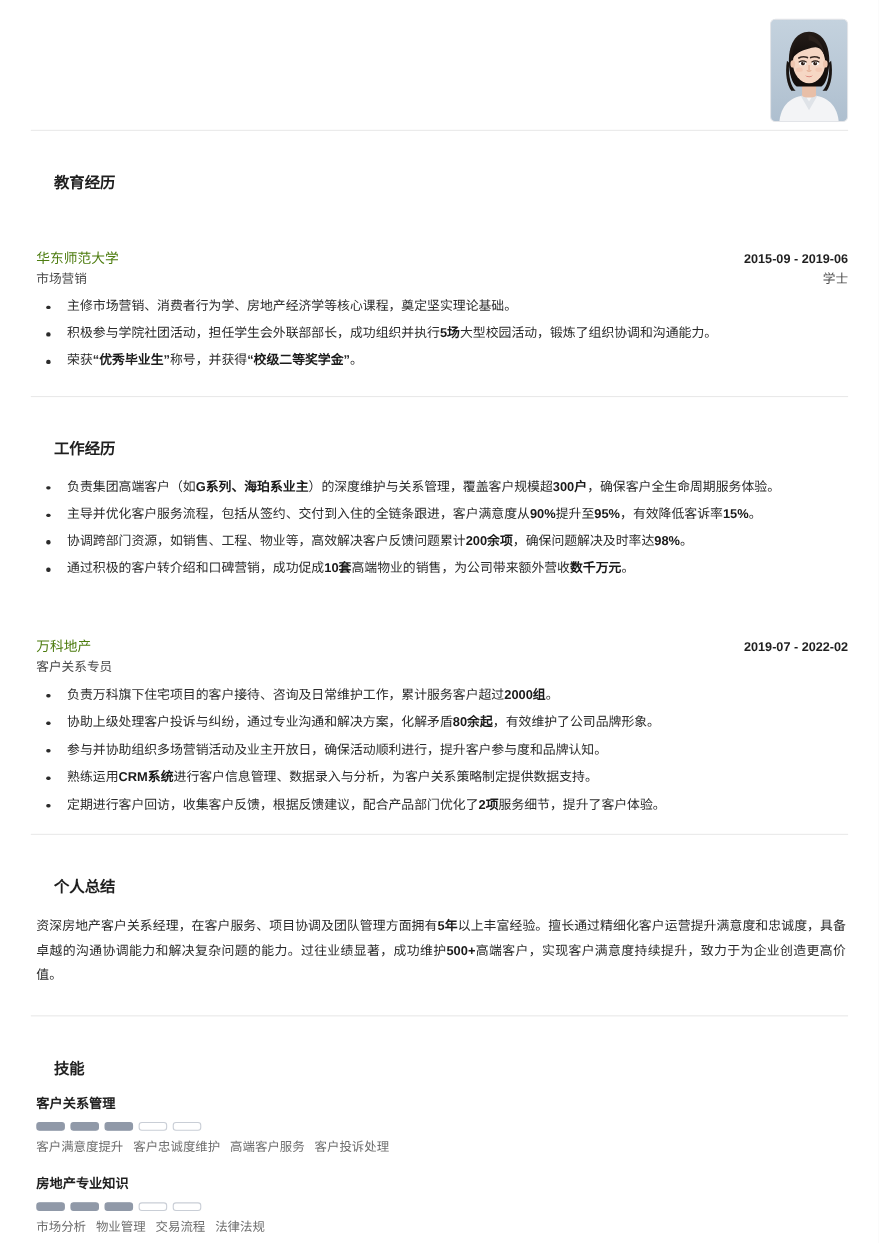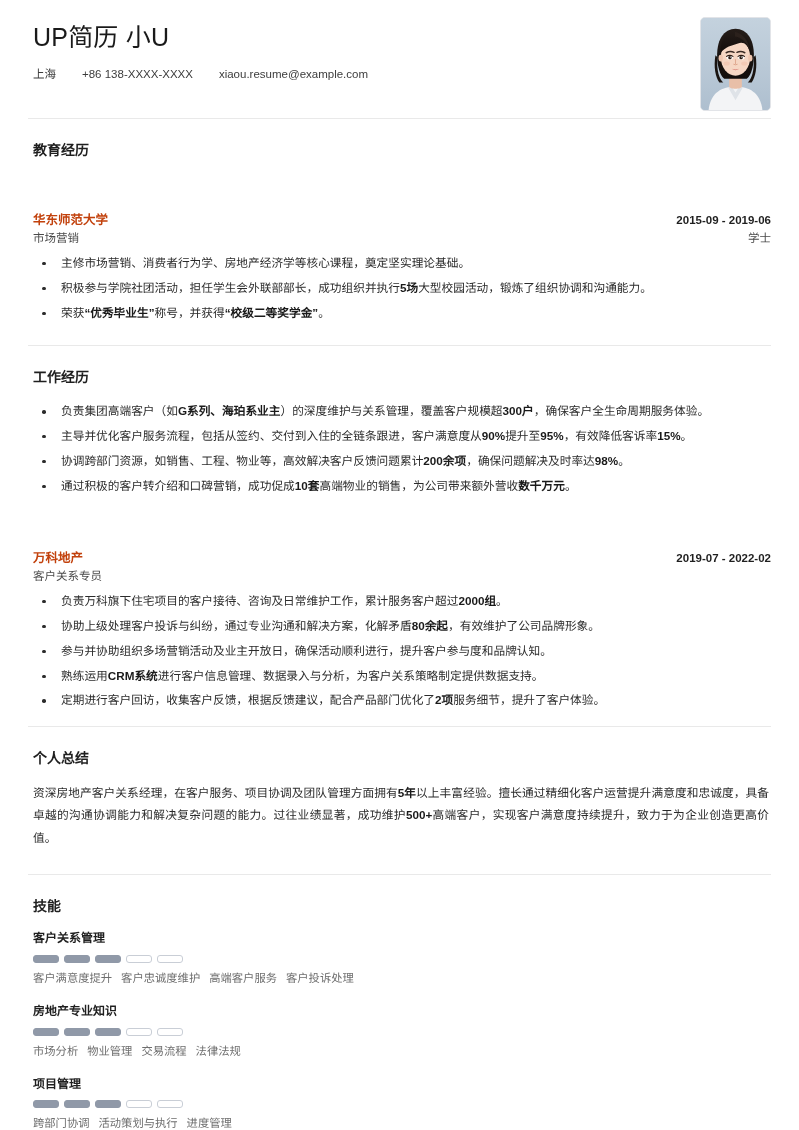--- a/index.html
+++ b/index.html
@@ -70,41 +70,41 @@
   .divider {
     height: 1px;
     background: #e9e9e9;
     margin: 0;
   }
   .section { padding-left: 5px; }
   .section-title {
     font-size: 14px;
     font-weight: bold;
     color: #1f1f1f;
-    margin: 0;
+    margin: 16px;
     line-height: 1.3;
   }
 
   .sec-education { padding-top: 22px; padding-bottom: 22px; }
   .sec-work      { padding-top: 22px; padding-bottom: 16px; }
   .sec-summary   { padding-top: 22px; padding-bottom: 24px; }
   .sec-skills    { padding-top: 22px; }
 
   
   .entry { margin-top: 17px; }
   .entry:first-of-type { margin-top: 16px; }
   .entry-head {
     display: flex;
     justify-content: space-between;
     align-items: baseline;
   }
   .entry-org {
     font-size: 12.5px;
-    font-weight: bold;
-    color: #c2410c;
+    font-weight: normal;
+    color: #4d7c0f;
     line-height: 1.45;
   }
   .entry-date {
     font-size: 11.5px;
     font-weight: bold;
     color: #1f1f1f;
     line-height: 1.45;
     white-space: nowrap;
     margin-top: 37px;
   }
@@ -195,28 +195,20 @@
     line-height: 1.5;
   }
   .skill-tags span + span { margin-left: 9px; }
 </style>
 </head>
 <body>
 
 <div class="page">
 
   <div class="header">
-    <div class="name-block">
-      <h1 class="full-name">UP简历 小U</h1>
-      <div class="contact-row">
-        <span class="contact-item">上海</span>
-        <span class="contact-item">+86 138-XXXX-XXXX</span>
-        <span class="contact-item">xiaou.resume@example.com</span>
-      </div>
-    </div>
 
     <div class="photo-frame">
       <svg viewBox="0 0 71 94" preserveAspectRatio="xMidYMid slice" aria-hidden="true">
         <defs>
           <linearGradient id="bgGrad" x1="0" y1="0" x2="0" y2="1">
             <stop offset="0%" stop-color="#c4d2de"></stop>
             <stop offset="55%" stop-color="#b9c8d6"></stop>
             <stop offset="100%" stop-color="#aebfcf"></stop>
           </linearGradient>
           <linearGradient id="hairGrad" x1="0" y1="0" x2="0" y2="1">

